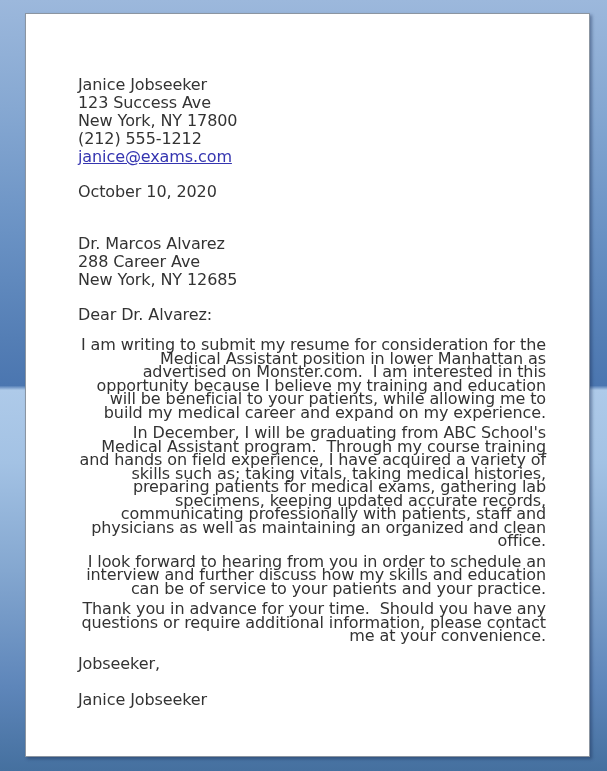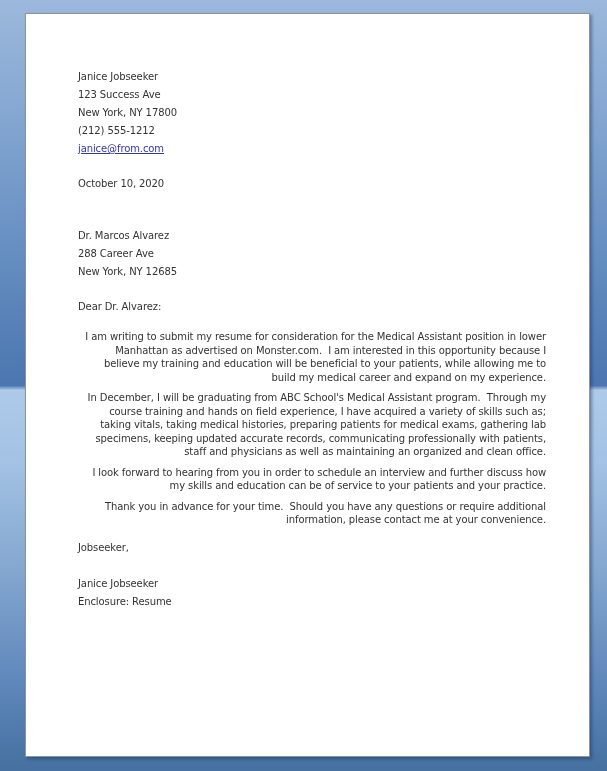--- a/index.html
+++ b/index.html
@@ -31,24 +31,24 @@
     height: 744px;
     background: #ffffff;
     border: 1px solid #8b95a1;
     box-shadow: 2px 2px 3px rgba(25, 45, 85, 0.45);
     box-sizing: border-box;
   }
 
   .content {
     position: absolute;
     left: 52px;
-    top: 54px;
+    top: 62px;
     right: 40px;
     color: #333333;
-    font-size: 10px;
+    font-size: 16px;
     letter-spacing: -0.1px;
   }
 
   .addr-line { line-height: 18px; white-space: pre; }
 
   .email-link {
     display: inline-block;
     line-height: 18px;
     color: #3535b0;
     text-decoration: underline;
@@ -79,21 +79,21 @@
 <body>
 
 <div class="page">
   <div class="content">
 
     <div class="sender-block">
       <div class="addr-line">Janice Jobseeker</div>
       <div class="addr-line">123 Success Ave</div>
       <div class="addr-line">New York, NY 17800</div>
       <div class="addr-line">(212) 555-1212</div>
-      <div class="addr-line"><a class="email-link">janice@from.com</a></div>
+      <div class="addr-line"><a class="email-link">janice@exams.com</a></div>
     </div>
 
     <div class="date-line">October 10, 2020</div>
 
     <div class="recipient-block">
       <div class="addr-line">Dr. Marcos Alvarez</div>
       <div class="addr-line">288 Career Ave</div>
       <div class="addr-line">New York, NY 12685</div>
     </div>
 
@@ -103,17 +103,16 @@
       <p class="para">I am writing to submit my resume for consideration for the Medical Assistant position in lower Manhattan as advertised on Monster.com.  I am interested in this opportunity because I believe my training and education will be beneficial to your patients, while allowing me to build my medical career and expand on my experience.</p>
       <p class="para">In December, I will be graduating from ABC School's Medical Assistant program.  Through my course training and hands on field experience, I have acquired a variety of skills such as; taking vitals, taking medical histories, preparing patients for medical exams, gathering lab specimens, keeping updated accurate records, communicating professionally with patients, staff and physicians as well as maintaining an organized and clean office.</p>
       <p class="para">I look forward to hearing from you in order to schedule an interview and further discuss how my skills and education can be of service to your patients and your practice.</p>
       <p class="para">Thank you in advance for your time.  Should you have any questions or require additional information, please contact me at your convenience.</p>
     </div>
 
     <div class="closing">Jobseeker,</div>
 
     <div class="signature-block">
       <div>Janice Jobseeker</div>
-      <div>Enclosure: Resume</div>
     </div>
 
   </div>
 </div>
 
 </body></html>

